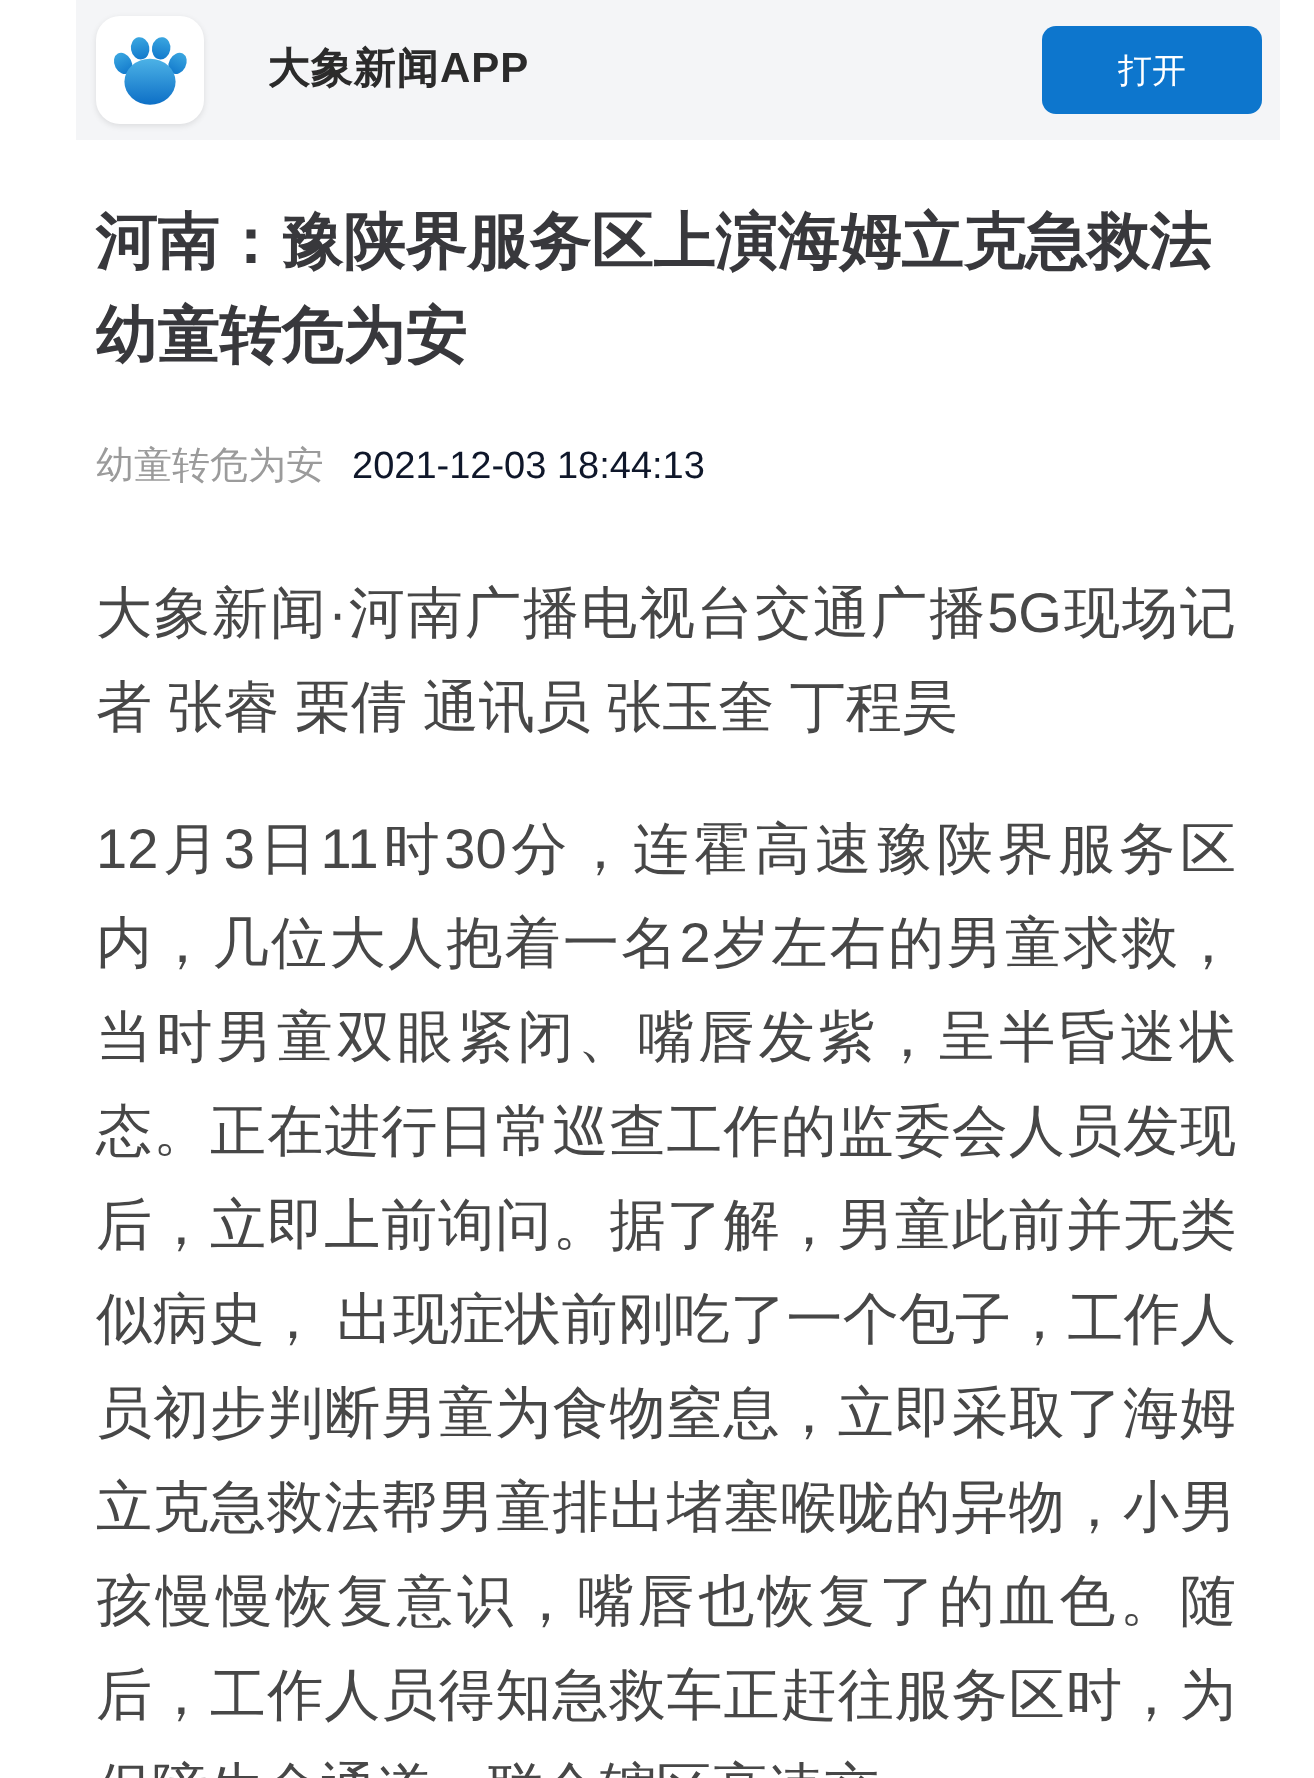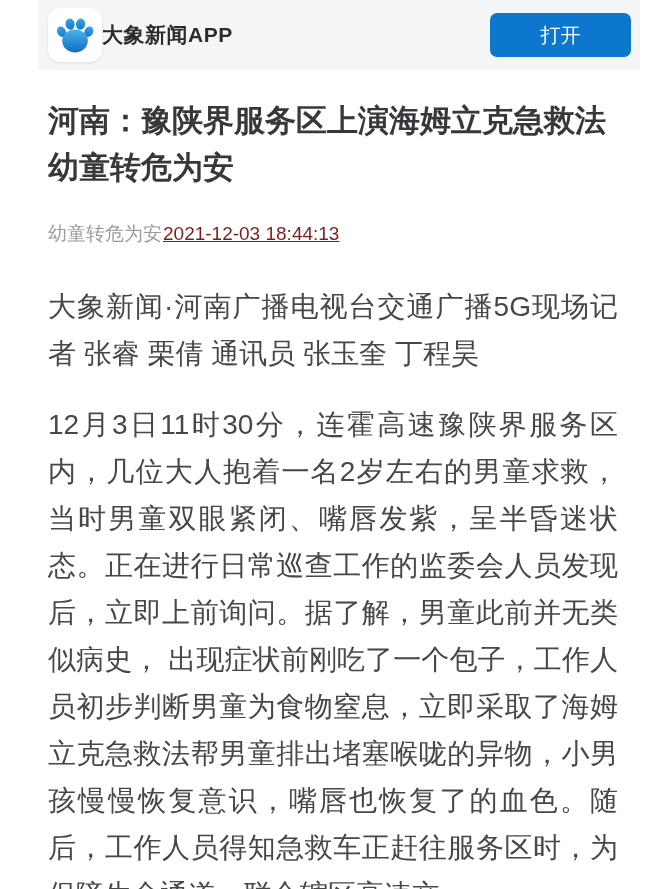--- a/index.html
+++ b/index.html
@@ -22,49 +22,49 @@
   .app-icon {
     width: 54px; height: 54px;
     margin-left: 10px;
     background: #ffffff;
     border-radius: 12px;
     box-shadow: 0 1px 3px rgba(0,0,0,0.10);
     display: flex; align-items: center; justify-content: center;
     flex: 0 0 auto;
   }
   .app-icon svg { width: 42px; height: 42px; display: block; }
-  .app-info { margin-left: 0; display: flex; }
+  .app-info { margin-left: 32px; display: flex; }
   .app-name {
     font-size: 21px; font-weight: bold; color: #2b2b2b; line-height: 26px;
     letter-spacing: 0.5px;
   }
   .app-tagline { font-size: 15px; color: #979797; margin-top: 4px; line-height: 18px; }
   .open-btn {
     margin-left: auto; margin-right: 9px;
-    width: 141px; height: 44px;
+    width: 110px; height: 44px;
     background: var(--accent, #0d76cd);
     color: #ffffff;
-    font-size: 20px;
+    font-size: 17px;
     border: none; border-radius: 7px;
     display: flex; align-items: center; justify-content: center;
     cursor: pointer;
     font-family: "Liberation Sans", sans-serif;
   }
 
   
   .article { margin-left: 48px; width: 570px; }
   .article-title {
     margin: 27px 0 0 0;
     font-size: 31px; font-weight: 700;
     line-height: 47px;
     color: #38383c;
   }
   .meta { margin-top: 30px; font-size: 19px; line-height: 26px; }
   .meta-source { color: #9b9b9b; }
-  .meta-time { color: #7f1d1d; margin-left: 1px; text-decoration: underline; }
+  .meta-time { color: #0f172a; margin-left: 14px; }
   .body-para {
     font-size: 28px; line-height: 47px;
     color: #474747;
     text-align: justify;
     margin: 0;
     word-break: break-all;
   }
   .para-reporters { margin-top: 36px; }
   .para-story { margin-top: 24px; }
 </style>

